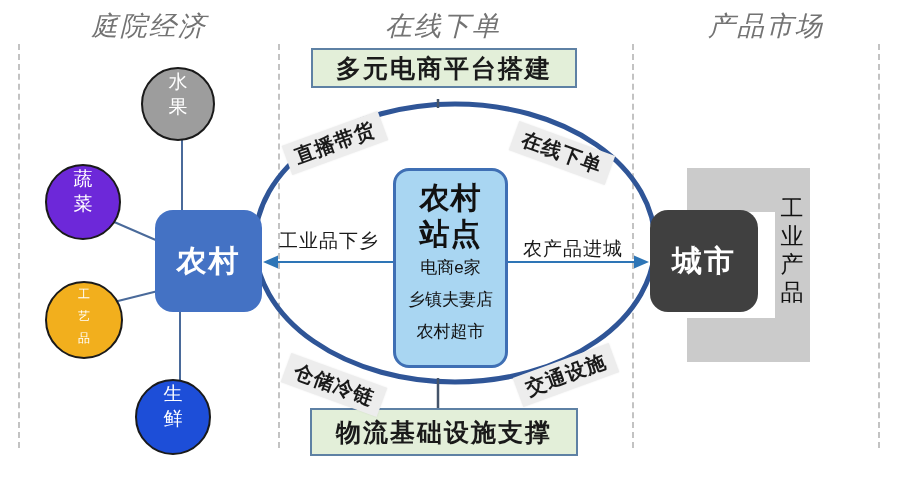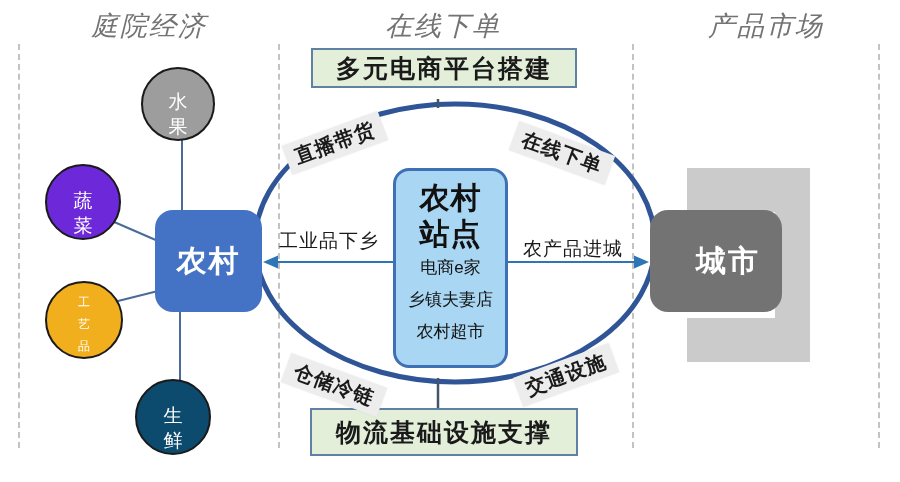--- a/index.html
+++ b/index.html
@@ -11,21 +11,21 @@
     position:absolute;top:8px;transform:translateX(-50%);
     font-size:27px;letter-spacing:2px;color:#737373;white-space:nowrap;font-style:italic;
   }
   .dashline{
     position:absolute;top:44px;height:404px;width:0;
     border-left:2px dashed #c3c3c3;
   }
   .svglayer{position:absolute;left:0;top:0;}
   .circle{
     position:absolute;border-radius:50%;border:2.5px solid #1a1a1a;
-    display:flex;align-items:flex-end;justify-content:center;
+    display:flex;align-items:flex-start;justify-content:center;
     color:#ffffff;font-size:19px;line-height:25px;text-align:center;
   }
   .circle .wrap{width:22px;word-break:break-all;}
   .nodebox{
     position:absolute;width:107px;height:102px;border-radius:18px;
     background:#4472C4;color:#ffffff;font-size:30px;font-weight:600;letter-spacing:2px;
     display:flex;align-items:center;justify-content:center;
   }
   .hubbox{
     position:absolute;left:393px;top:168px;width:115px;height:200px;
@@ -89,27 +89,28 @@
 
   <div class="circle" style="left: 141px; top: 67px; width: 70px; height: 70px; background: rgb(157, 157, 157);">
     <span class="wrap">水果</span>
   </div>
   <div class="circle" style="left: 45px; top: 164px; width: 72px; height: 72px; background: #6d28d9;">
     <span class="wrap">蔬菜</span>
   </div>
   <div class="circle" style="left: 45px; top: 281px; width: 74px; height: 74px; font-size: 12px; line-height: 22px; background: rgb(242, 175, 29);">
     <span class="wrap" style="width:20px">工艺品</span>
   </div>
-  <div class="circle" style="left: 135px; top: 379px; width: 72px; height: 72px; background: #0c4a6e;">
+  <div class="circle" style="left: 135px; top: 379px; width: 72px; height: 72px; background: #1d4ed8;">
     <span class="wrap">生鲜</span>
   </div>
 
   <div class="nodebox" style="left: 155px; top: 210px; background: rgb(68, 114, 196);">农村</div>
-  <div class="nodebox" style="left: 650px; top: 210px; width: 108px; background: #737373; padding-left: 24px;">城市</div>
+  <div class="nodebox" style="left: 650px; top: 210px; width: 108px; background: #404040;">城市</div>
 
+  <div class="vlabel">工业产品</div>
 
   <div class="hubbox">
     <div class="hubtitle">
       <div>农村</div>
       <div>站点</div>
     </div>
     <div style="margin-top:0">
       <div class="hubitem">电商e家</div>
       <div class="hubitem">乡镇夫妻店</div>
       <div class="hubitem">农村超市</div>

